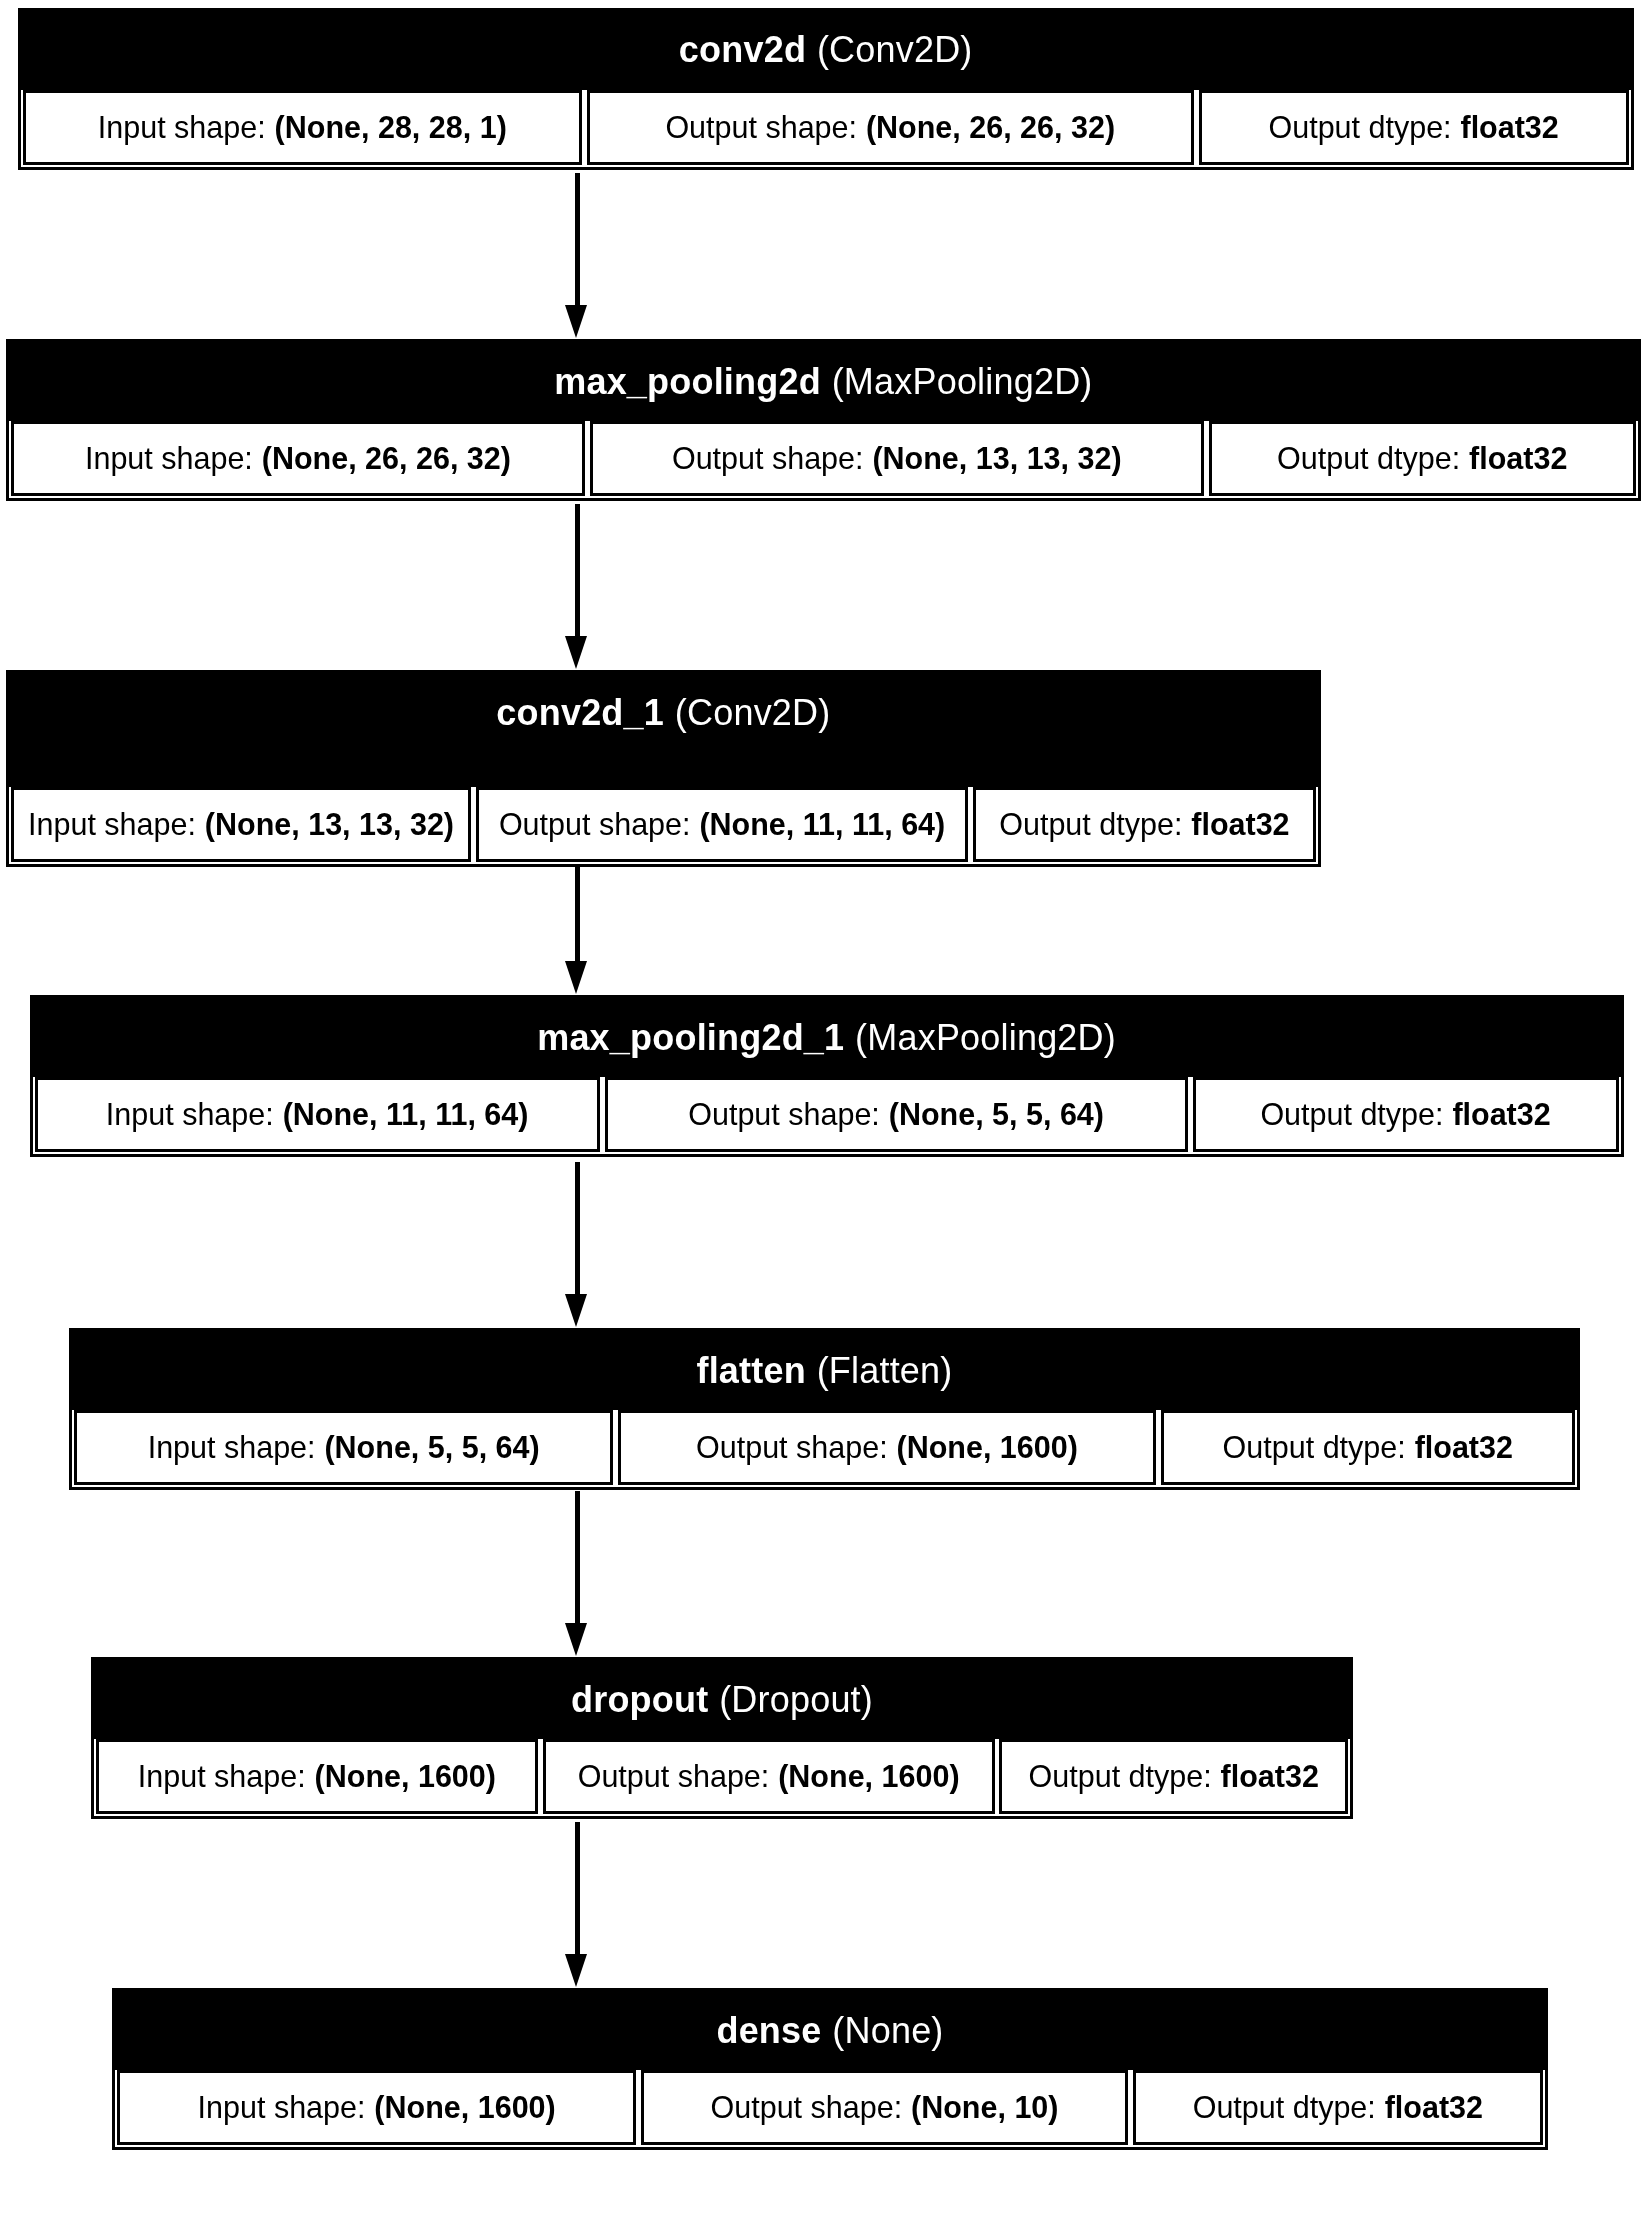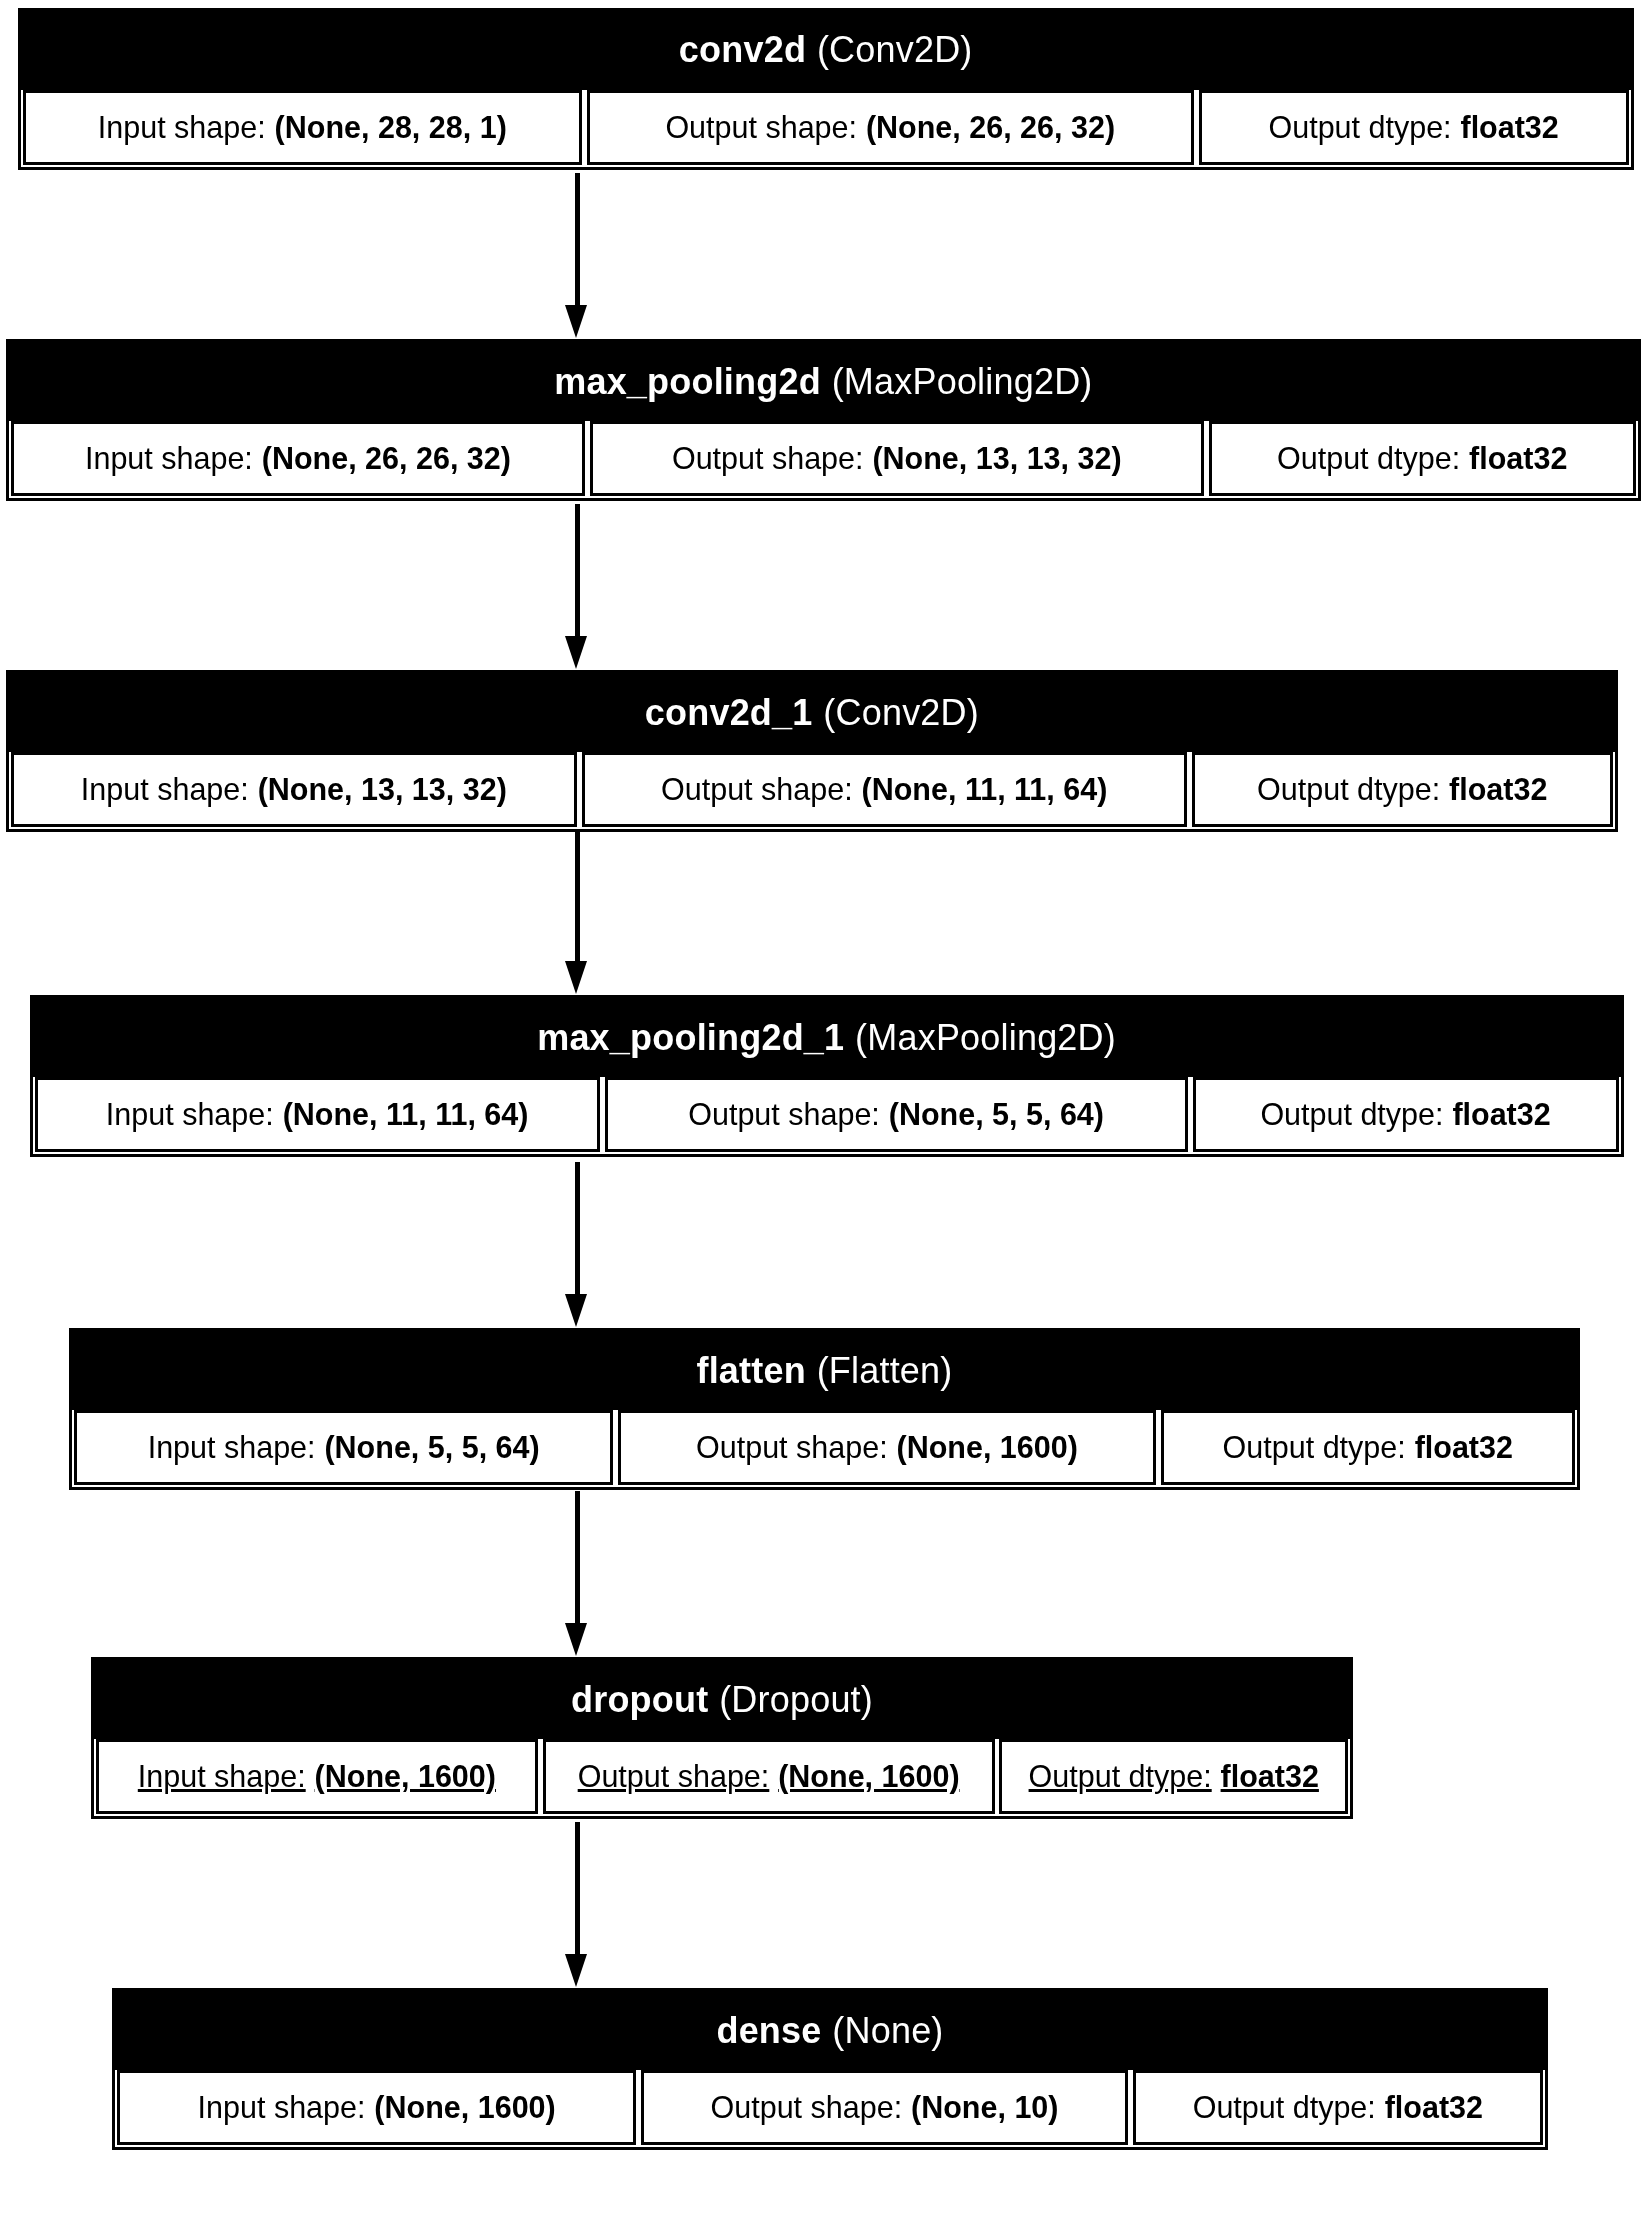--- a/index.html
+++ b/index.html
@@ -155,21 +155,21 @@
           <div class="cell" style="width: 619px; background: rgb(255, 255, 255); color: rgb(0, 0, 0);">
             <span class="lbl">Output shape:</span>
             <span class="val">(None, 13, 13, 32)</span>
           </div>
           <div class="cell" style="width: 431px; background: rgb(255, 255, 255); color: rgb(0, 0, 0);">
             <span class="lbl">Output dtype:</span>
             <span class="val">float32</span>
           </div>
         </div>
       </div>
-      <div class="node" style="left: 5.9px; top: 670px; width: 1612px; background: rgb(0, 0, 0); border-color: rgb(0, 0, 0);">
+      <div class="node" style="left: 5.9px; top: 670px; width: 1315px; background: rgb(0, 0, 0); border-color: rgb(0, 0, 0); gap: 35px;">
         <div class="node-title" style="height: 79px; color: rgb(255, 255, 255);">
           <span class="nm">conv2d_1</span>
           <span class="ty">(Conv2D)</span>
         </div>
         <div class="node-cells" style="height: 77px;">
           <div class="cell" style="width: 579px; background: rgb(255, 255, 255); color: rgb(0, 0, 0);">
             <span class="lbl">Input shape:</span>
             <span class="val">(None, 13, 13, 32)</span>
           </div>
           <div class="cell" style="width: 619px; background: rgb(255, 255, 255); color: rgb(0, 0, 0);">
@@ -215,21 +215,21 @@
           <div class="cell" style="width: 542px; background: rgb(255, 255, 255); color: rgb(0, 0, 0);">
             <span class="lbl">Output shape:</span>
             <span class="val">(None, 1600)</span>
           </div>
           <div class="cell" style="width: 418px; background: rgb(255, 255, 255); color: rgb(0, 0, 0);">
             <span class="lbl">Output dtype:</span>
             <span class="val">float32</span>
           </div>
         </div>
       </div>
-      <div class="node" style="left: 91px; top: 1657px; width: 1262px; background: rgb(0, 0, 0); border-color: rgb(0, 0, 0); text-decoration: underline;">
+      <div class="node" style="left: 91px; top: 1657px; width: 1262px; background: rgb(0, 0, 0); border-color: rgb(0, 0, 0);">
         <div class="node-title" style="height: 79px; color: rgb(255, 255, 255);">
           <span class="nm">dropout</span>
           <span class="ty">(Dropout)</span>
         </div>
         <div class="node-cells" style="height: 77px;">
           <div class="cell" style="width: 520px; background: rgb(255, 255, 255); color: rgb(0, 0, 0);">
             <span class="lbl">Input shape:</span>
             <span class="val">(None, 1600)</span>
           </div>
           <div class="cell" style="width: 532px; background: rgb(255, 255, 255); color: rgb(0, 0, 0);">

